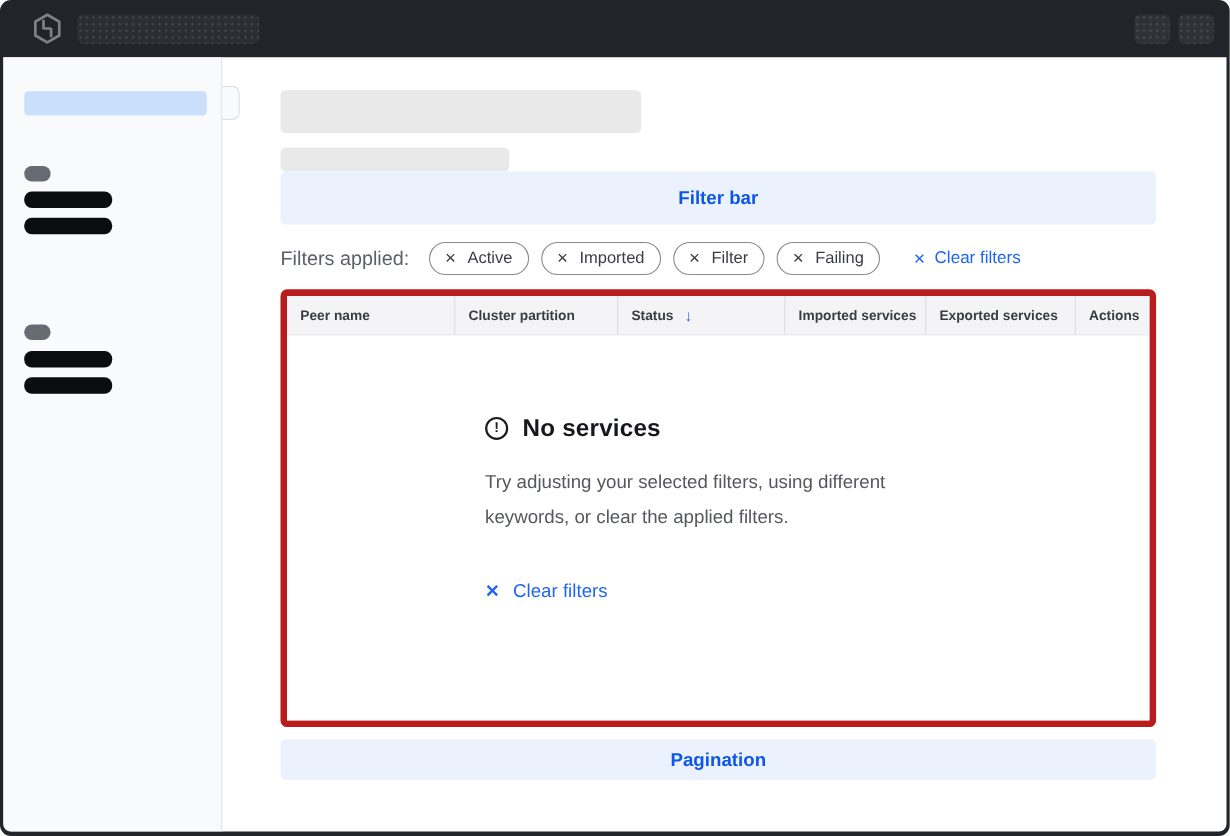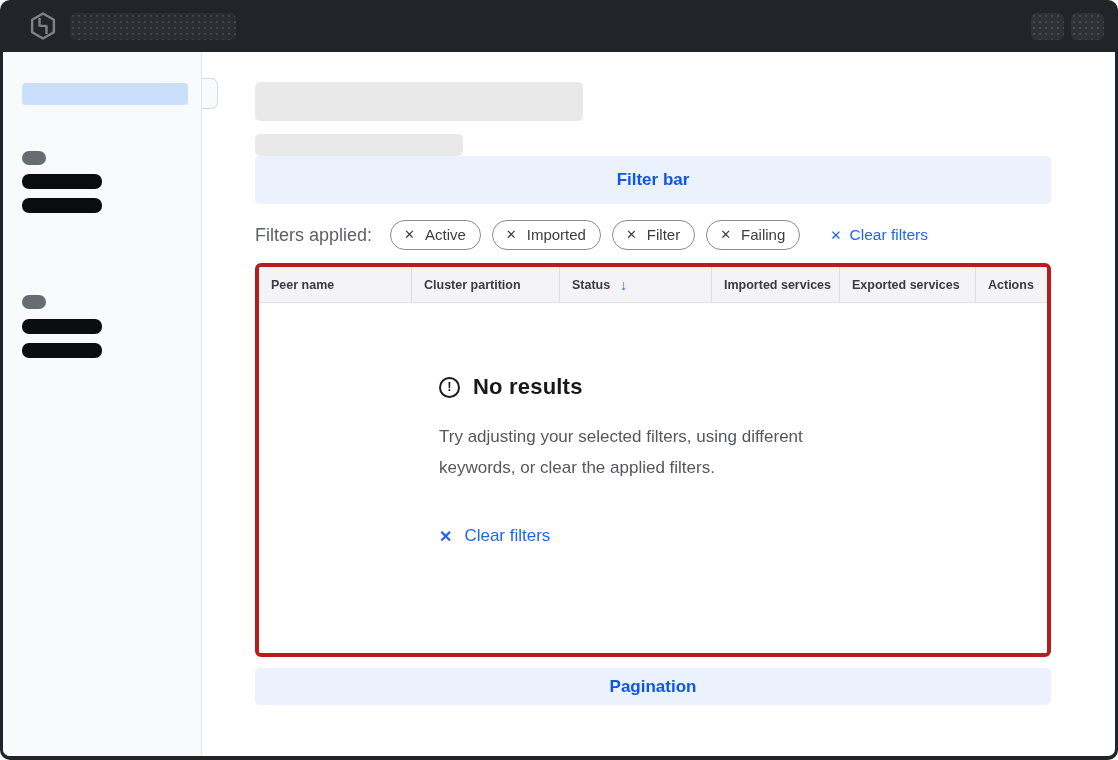--- a/index.html
+++ b/index.html
@@ -56,21 +56,21 @@
   .filters-label { color: #5d6066; font-size: 18px; margin-right: 18px; }
   .pill { display: inline-flex; align-items: center; gap: 10px; height: 30px; padding: 0 14px 1px 13px;
           border: 1px solid #888b91; border-radius: 15px; background: #ffffff; cursor: pointer;
           font-family: "Liberation Sans", sans-serif; font-size: 15px; color: #3a3d43; margin-right: 11px; }
   .pill .x { font-size: 13px; color: #3a3d43; line-height: 1; }
   .clear-link { display: inline-flex; align-items: center; gap: 8px; margin-left: 19px; cursor: pointer;
                 color: #2065f2; font-size: 15.5px; font-weight: 500; text-decoration: none; }
   .clear-link .x { font-size: 13.5px; font-weight: 400; }
 
   
-  .table { margin-top: 13px; border: 4px solid #b91c1c; border-radius: 6px; overflow: hidden; background: #ffffff; }
+  .table { margin-top: 13px; border: 6px solid #b91c1c; border-radius: 6px; overflow: hidden; background: #ffffff; }
   .thead { display: flex; height: 36px; background: #f4f4f6; border-bottom: 1px solid #e2e3e6; }
   .th { display: flex; align-items: center; padding-left: 12px; font-size: 12.5px; font-weight: 700;
         color: #393c42; border-left: 1px solid #dcdde0; cursor: pointer; }
   .th:first-child { border-left: none; }
   .th.c1 { width: 152px; } .th.c2 { width: 148px; } .th.c3 { width: 152px; }
   .th.c4 { width: 128px; } .th.c5 { width: 136px; } .th.c6 { flex: 1; }
   .sort-arrow { color: #2065f2; font-size: 14px; font-weight: 700; margin-left: 10px; }
 
   .tbody { height: 350px; background: #ffffff; }
   .empty { padding: 71px 0 0 180px; }
@@ -159,21 +159,21 @@
             <div class="th c4">Imported services</div>
             <div class="th c5">Exported services</div>
             <div class="th c6">Actions</div>
           </div>
           <div class="tbody">
             <div class="empty">
               <div class="empty-head">
                 <span class="alert-ic">
                   <span>!</span>
                 </span>
-                <span class="empty-title">No results</span>
+                <span class="empty-title">No services</span>
               </div>
               <p class="empty-body">Try adjusting your selected filters, using different keywords, or clear the applied filters.</p>
               <a class="empty-clear">
                 <span class="x">✕</span>
                 <span>Clear filters</span>
               </a>
             </div>
           </div>
         </div>
 

